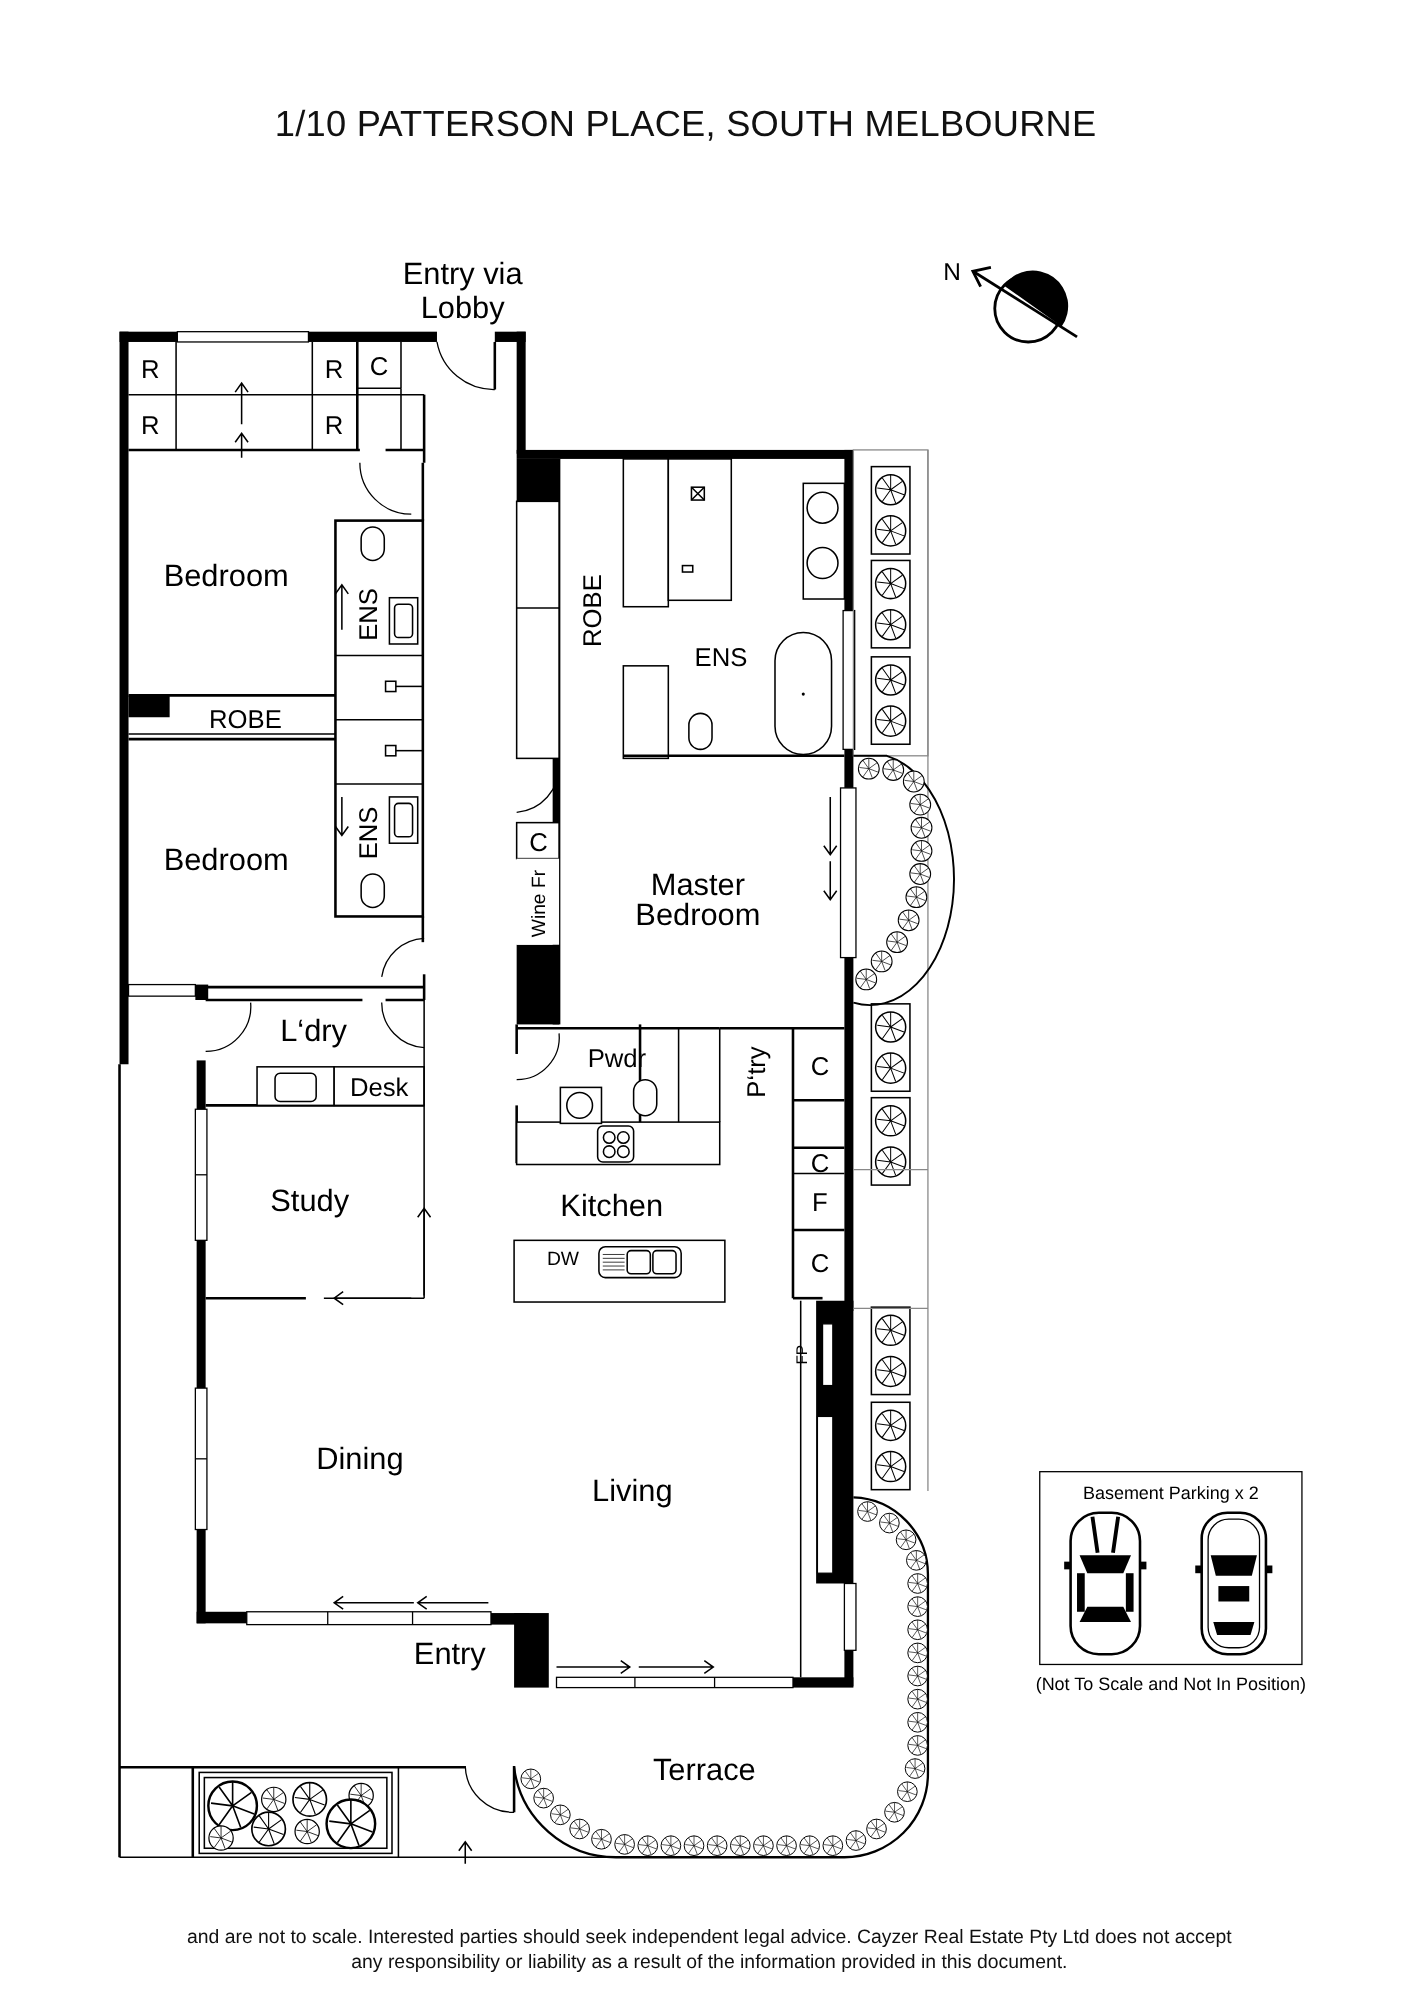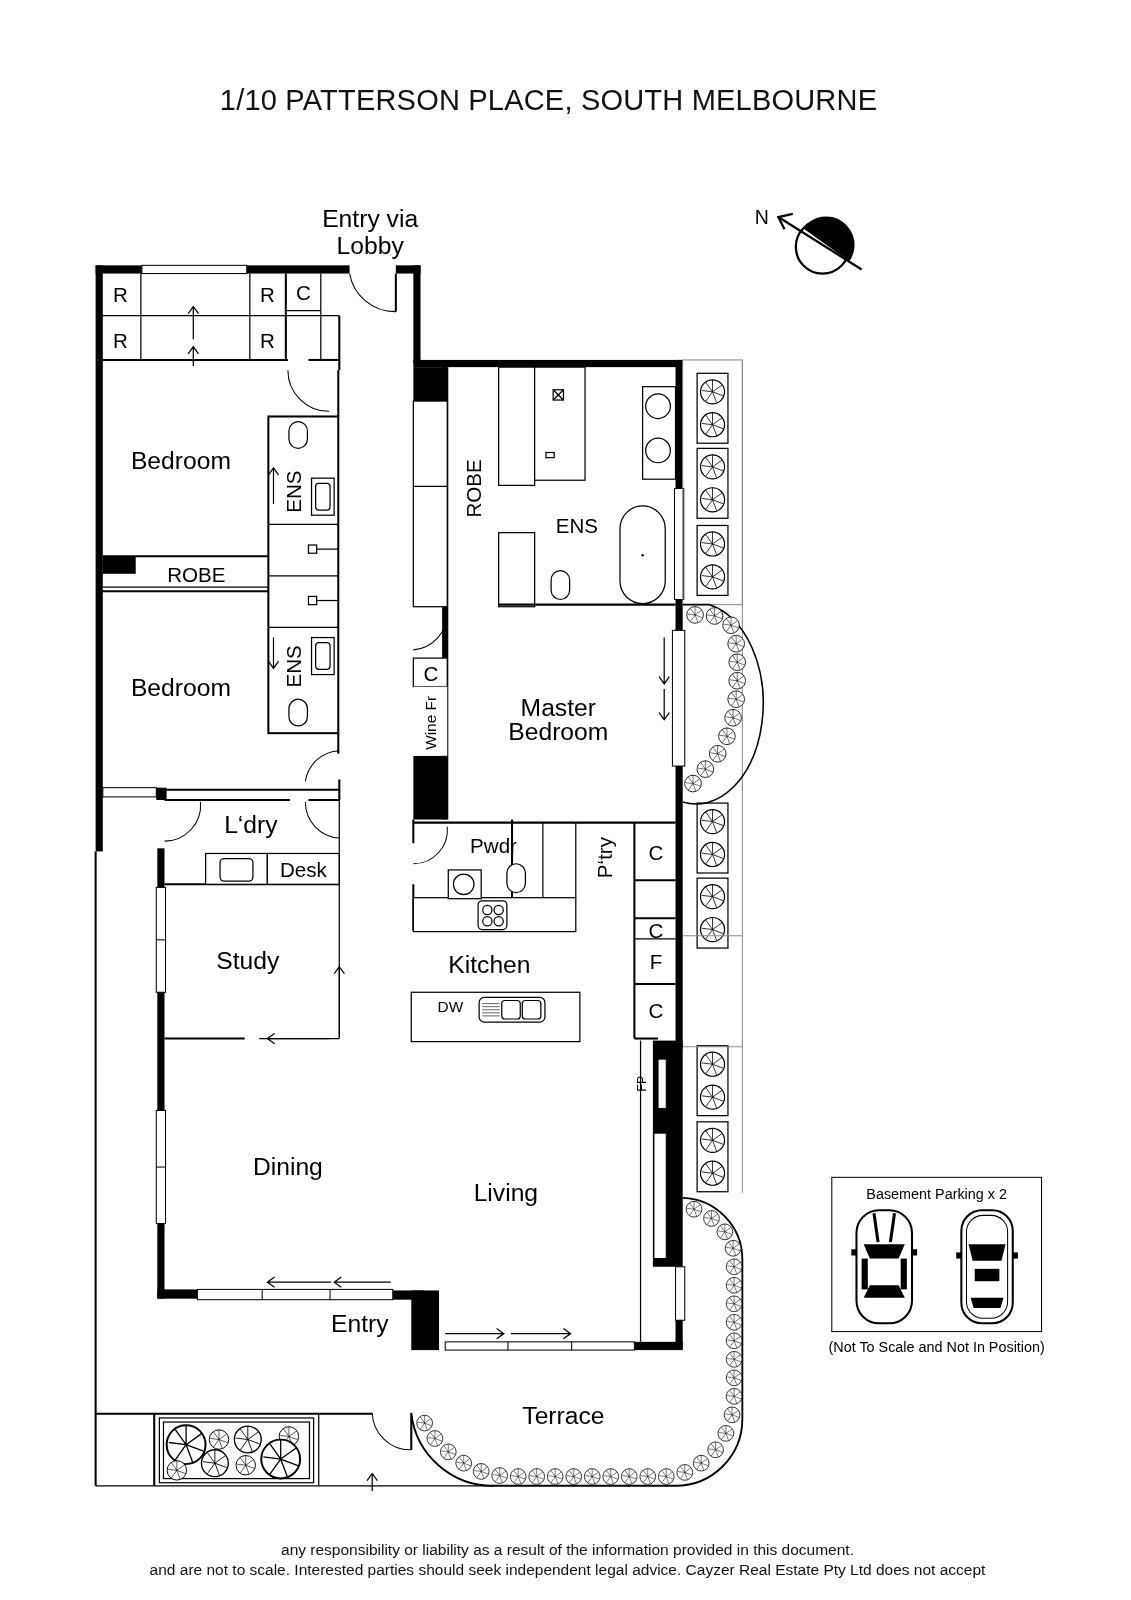--- a/index.html
+++ b/index.html
@@ -382,15 +382,15 @@
     <text transform="translate(628,1054) rotate(-90)" text-anchor="middle" class="lbl" font-size="12">FP</text>
 
     <text x="280" y="1143" text-anchor="middle" class="lbl room">Dining</text>
     <text x="492" y="1168" text-anchor="middle" class="lbl room">Living</text>
     <text x="350" y="1295" text-anchor="middle" class="lbl room">Entry</text>
     <text x="548" y="1385" text-anchor="middle" class="lbl room">Terrace</text>
   </g>
 </svg>
 
 <div class="footer">
+  <div>and are not to scale. Interested parties should seek independent legal advice. Cayzer Real Estate Pty Ltd does not accept</div>
   <div>any responsibility or liability as a result of the information provided in this document.</div>
-  <div>and are not to scale. Interested parties should seek independent legal advice. Cayzer Real Estate Pty Ltd does not accept</div>
 </div>
 
 </body></html>

